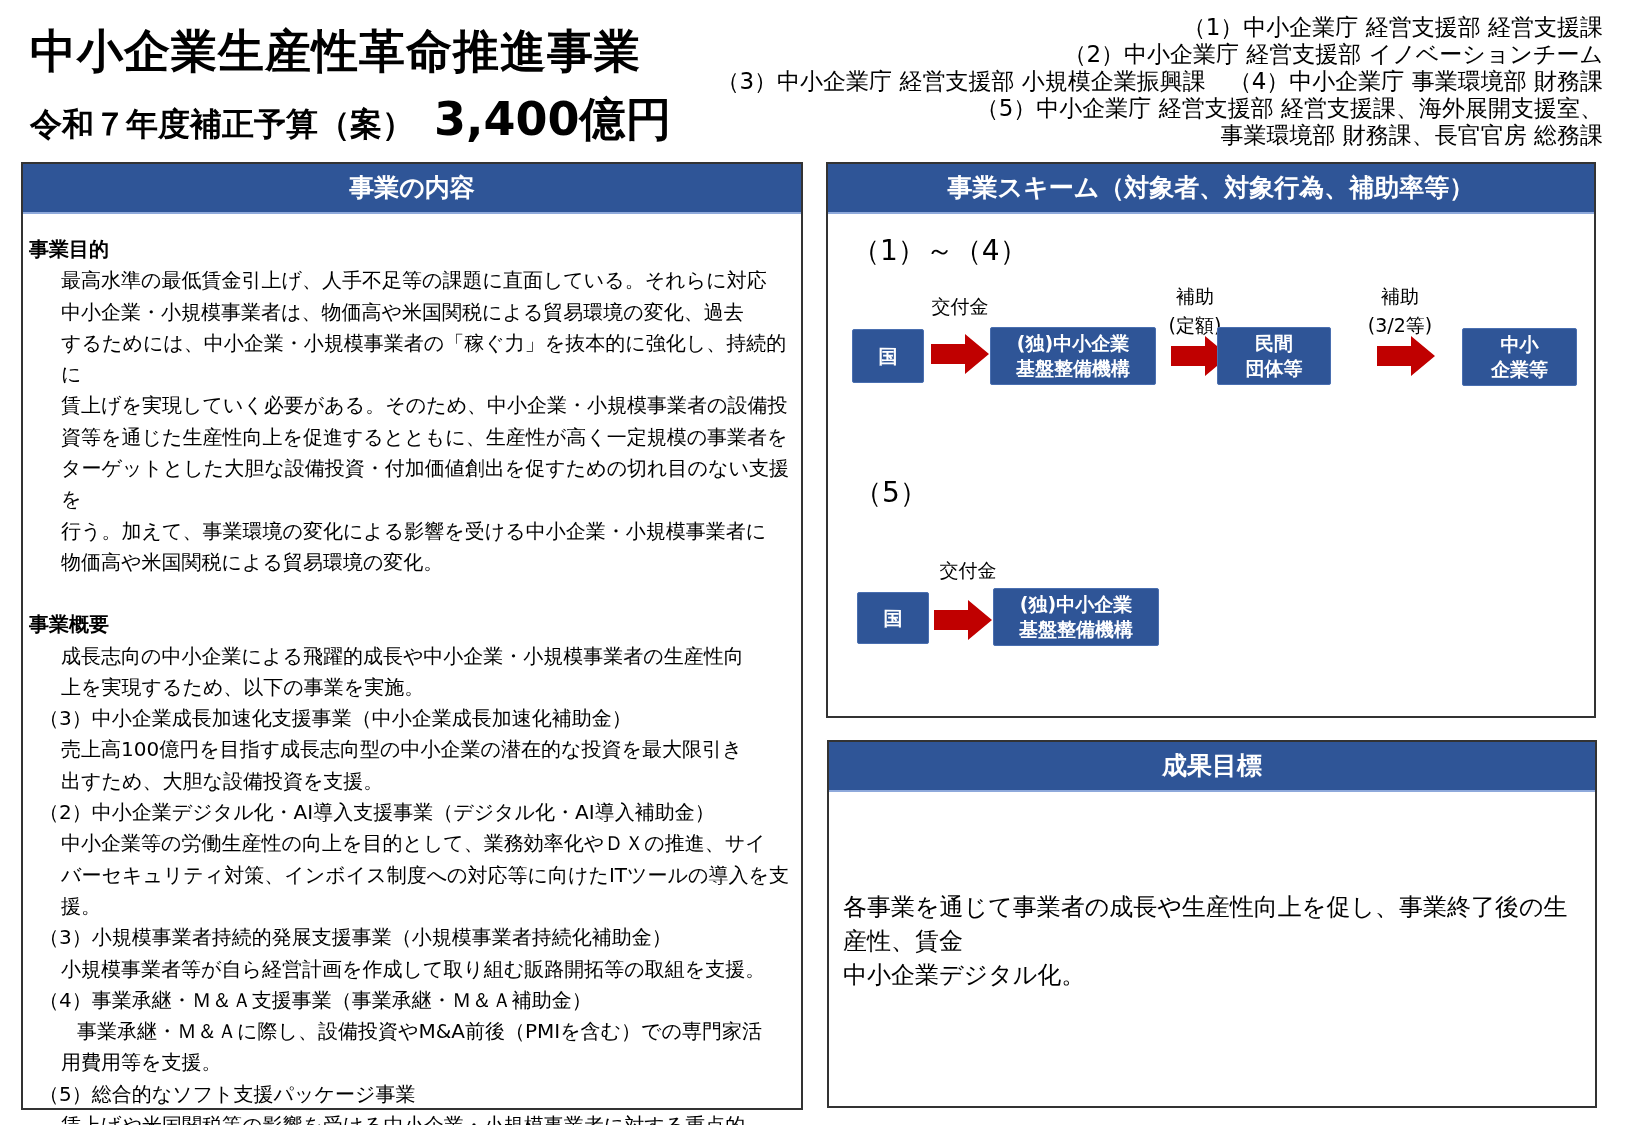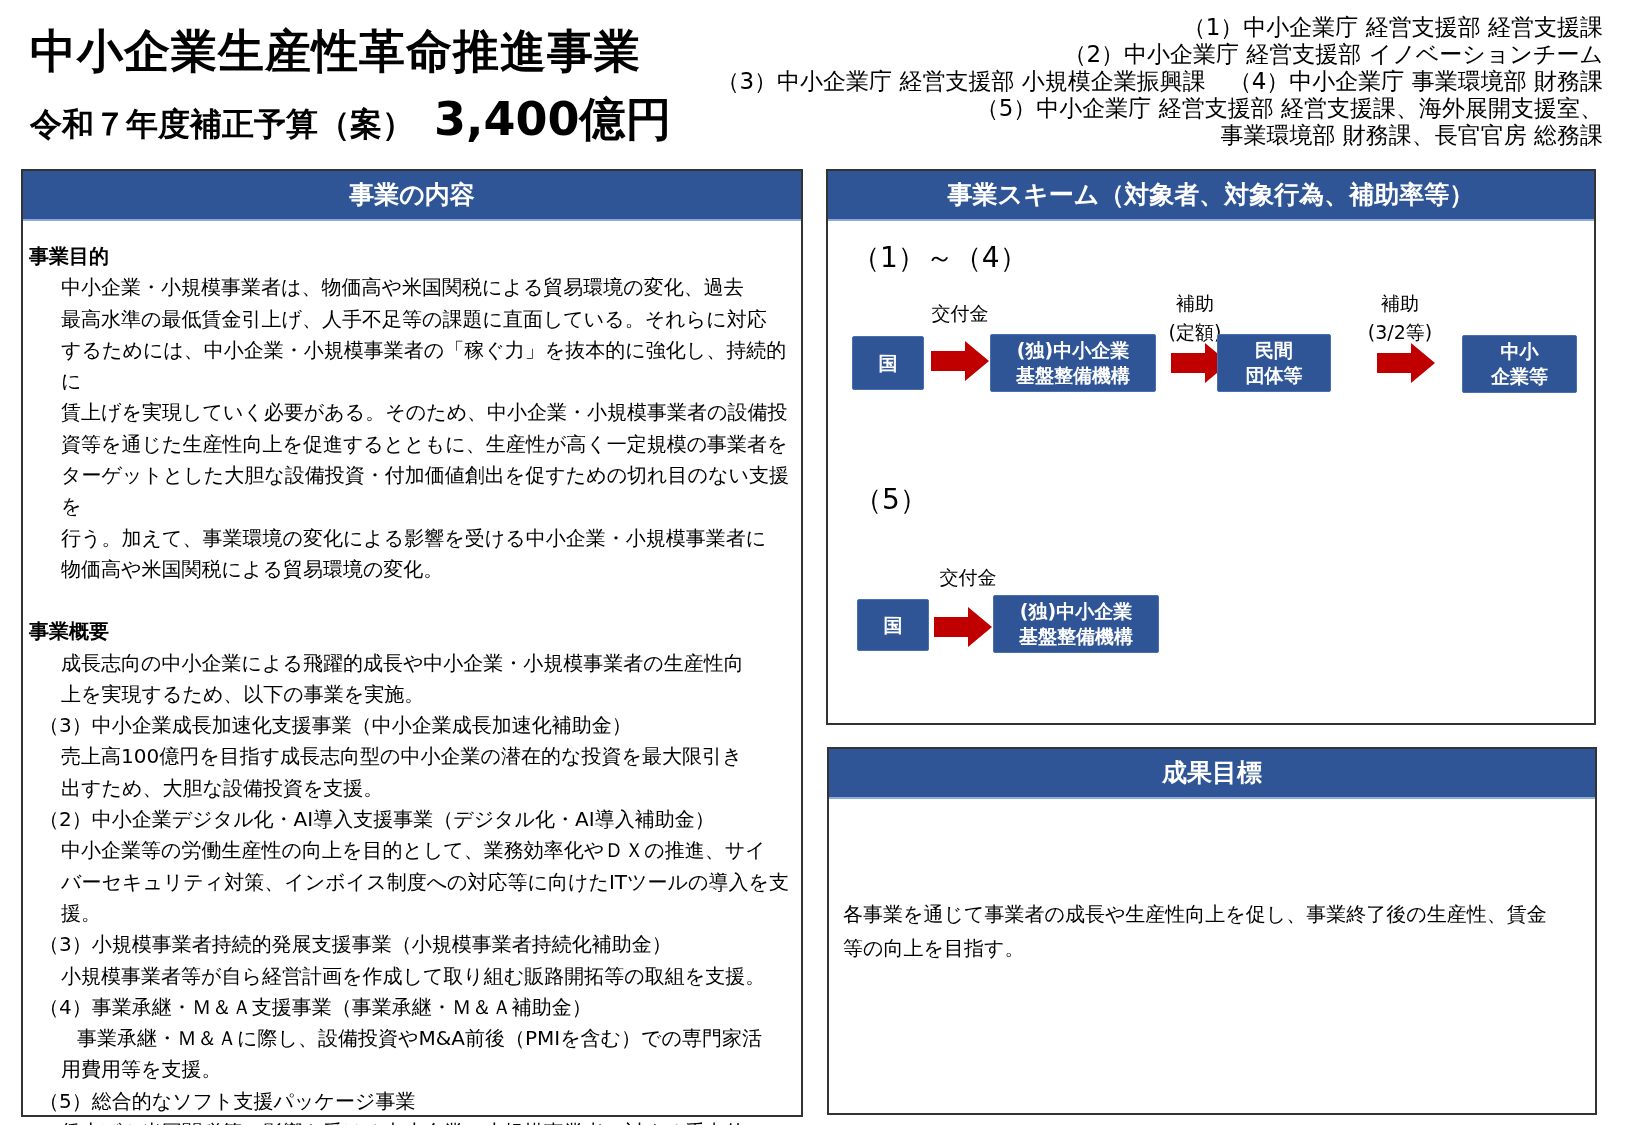--- a/index.html
+++ b/index.html
@@ -12,21 +12,21 @@
       left: 30px; top: 28px; font-size: 46px; font-weight: bold; letter-spacing: 1px;
       white-space: nowrap; line-height: 1;
     }
     .budget { left: 30px; top: 96px; white-space: nowrap; line-height: 1; }
     .budget .label { font-size: 32px; font-weight: bold; vertical-align: baseline; }
     .budget .amount { font-size: 46px; font-weight: bold; margin-left: 20px; vertical-align: baseline; }
     .depts {
       right: 22px; top: 14px; text-align: right; font-size: 23px; line-height: 27px; white-space: nowrap;
     }
     .panel {
-      border: 2px solid #333; background: #fff; box-sizing: border-box; margin-top: 7px;
+      border: 2px solid #333; background: #fff; box-sizing: border-box;
     }
     .panel-header {
       background: #2f5597; color: #fff; font-weight: bold; text-align: center;
       font-size: 25px; height: 48px; line-height: 48px; border-bottom: 2px solid #8ea9db;
     }
     #left-panel { left: 21px; top: 162px; width: 782px; height: 948px; }
     #scheme-panel { left: 826px; top: 162px; width: 770px; height: 556px; }
     #goal-panel { left: 827px; top: 740px; width: 770px; height: 368px; }
     .left-body { padding: 0 0 0 6px; font-size: 20px; line-height: 31.3px; }
     .sec-title { font-weight: bold; font-size: 20px; margin-top: 20px; }
@@ -38,21 +38,21 @@
 
     .scheme-label { font-size: 28px; white-space: nowrap; }
     .box {
       background: #2f5597; color: #fff; font-weight: bold; font-size: 19px;
       display: flex; align-items: center; justify-content: center; text-align: center;
       line-height: 25px; border: 1px solid #4a6fb0; border-radius: 2px;
     }
     .arrow { width: 58px; height: 40px; }
     .flow-label { font-size: 19px; text-align: center; line-height: 29px; white-space: nowrap; }
     .goal-text {
-      left: 14px; top: 148px; right: 10px; font-size: 20px; line-height: 34px;
+      left: 14px; top: 148px; right: 10px; font-size: 24px; line-height: 34px;
     }
   </style>
 </head>
 <body>
 
 <div class="abs title">中小企業生産性革命推進事業</div>
 <div class="abs budget">
   <span class="label">令和７年度補正予算（案）</span><span class="amount">3,400億円</span>
 </div>
 
@@ -62,22 +62,22 @@
   <div>（3）中小企業庁 経営支援部 小規模企業振興課　（4）中小企業庁 事業環境部 財務課</div>
   <div>（5）中小企業庁 経営支援部 経営支援課、海外展開支援室、</div>
   <div>事業環境部 財務課、長官官房 総務課</div>
 </div>
 
 <div class="abs panel" id="left-panel">
   <div class="panel-header">事業の内容</div>
   <div class="left-body">
     <div class="sec-title">事業目的</div>
     <div class="indent">
+      <div>最高水準の最低賃金引上げ、人手不足等の課題に直面している。それらに対応</div>
       <div>中小企業・小規模事業者は、物価高や米国関税による貿易環境の変化、過去</div>
-      <div>最高水準の最低賃金引上げ、人手不足等の課題に直面している。それらに対応</div>
       <div>するためには、中小企業・小規模事業者の「稼ぐ力」を抜本的に強化し、持続的に</div>
       <div>賃上げを実現していく必要がある。そのため、中小企業・小規模事業者の設備投</div>
       <div>資等を通じた生産性向上を促進するとともに、生産性が高く一定規模の事業者を</div>
       <div>ターゲットとした大胆な設備投資・付加価値創出を促すための切れ目のない支援を</div>
       <div>行う。加えて、事業環境の変化による影響を受ける中小企業・小規模事業者に</div>
       <div>物価高や米国関税による貿易環境の変化。</div>
     </div>
     <div class="gap"></div>
     <div class="sec-title" style="margin-top:0">事業概要</div>
     <div class="indent">
@@ -171,15 +171,15 @@
       <div>(独)中小企業</div>
       <div>基盤整備機構</div>
     </div>
   </div>
 </div>
 
 <div class="abs panel" id="goal-panel">
   <div class="panel-header">成果目標</div>
   <div class="abs goal-text">
     <div>各事業を通じて事業者の成長や生産性向上を促し、事業終了後の生産性、賃金</div>
-    <div>等の向上を目指す。</div>
+    <div>中小企業デジタル化。</div>
   </div>
 </div>
 
 </body></html>

